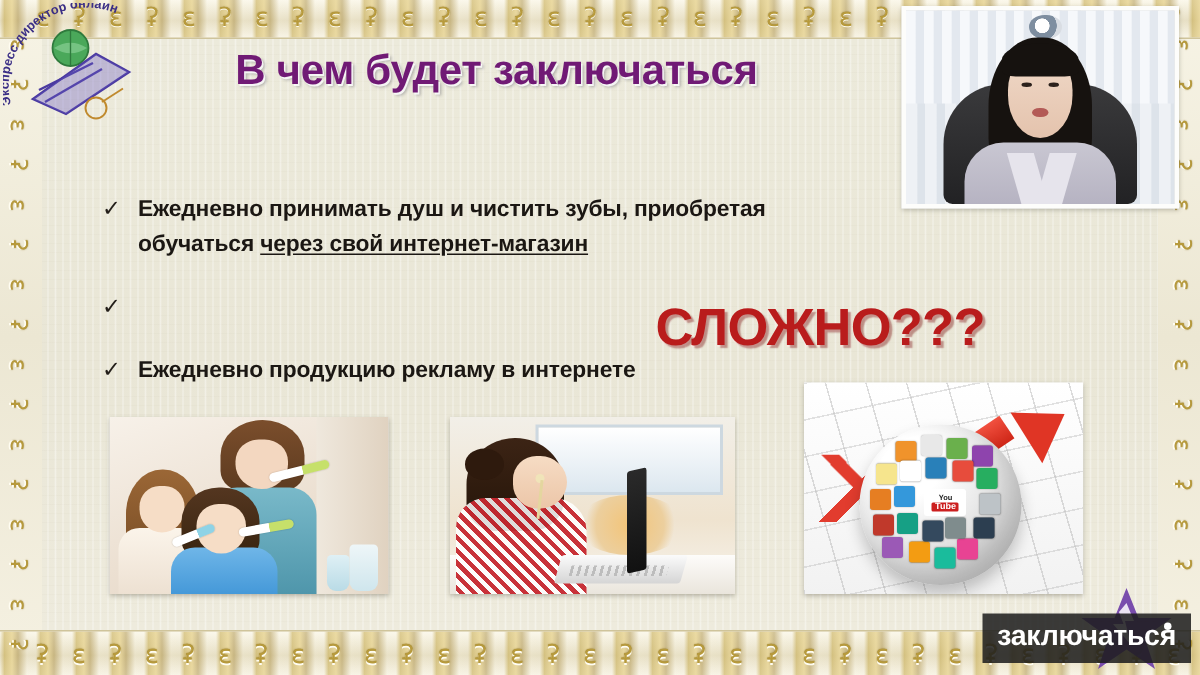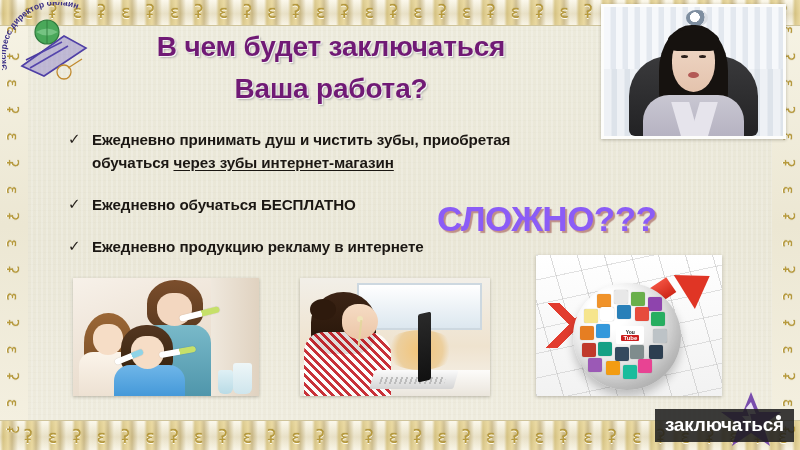--- a/index.html
+++ b/index.html
@@ -150,21 +150,21 @@
   }
   .bullet-text .u { text-decoration:underline; text-underline-offset:2px; }
 
   
   .callout {
     position:absolute;
     left:437px; top:199px;
     font-weight:bold;
     font-size:35px;
     line-height:40px;
-    color:#8b5cf6;
+    color:#b91c1c;
     letter-spacing:-0.5px;
     text-shadow:2px 2px 1px rgba(120,10,10,0.40),
                 0 1px 0 rgba(255,235,230,0.55);
   }
 
   
   .photo {
     position:absolute;
     overflow:hidden;
     background:#dcdcdc;
@@ -379,33 +379,31 @@
         <path d="M28 66 L66 44"></path>
       </g>
       <path d="M20 64 L62 34 L84 46 L42 74 Z" fill="#6b5cc4" opacity=".35"></path>
       <circle cx="62" cy="70" r="7" fill="none" stroke="#c08a2e" stroke-width="1.3"></circle>
       <path d="M66 66 L80 57" stroke="#c08a2e" stroke-width="1.3" fill="none"></path>
     </svg>
   </div>
 
   <div class="title-block">
     <div class="title-line">В чем будет заключаться</div>
-    <div class="title-line">Ваша работа?</div>
   </div>
 
   <div class="bullets">
 
     <div class="bullet">
       <span class="bullet-mark">✓</span>
-      <span class="bullet-text"><span>Ежедневно принимать душ и чистить зубы, приобретая обучаться </span><span class="u">через зубы интернет-магазин</span></span>
+      <span class="bullet-text"><span>Ежедневно принимать душ и чистить зубы, приобретая обучаться </span><span class="u">через свой интернет-магазин</span></span>
     </div>
 
     <div class="bullet">
       <span class="bullet-mark">✓</span>
-      <span class="bullet-text">Ежедневно обучаться БЕСПЛАТНО</span>
     </div>
 
     <div class="bullet">
       <span class="bullet-mark">✓</span>
       <span class="bullet-text">Ежедневно продукцию рекламу в интернете</span>
     </div>
 
   </div>
 
   <div class="callout">СЛОЖНО???</div>

